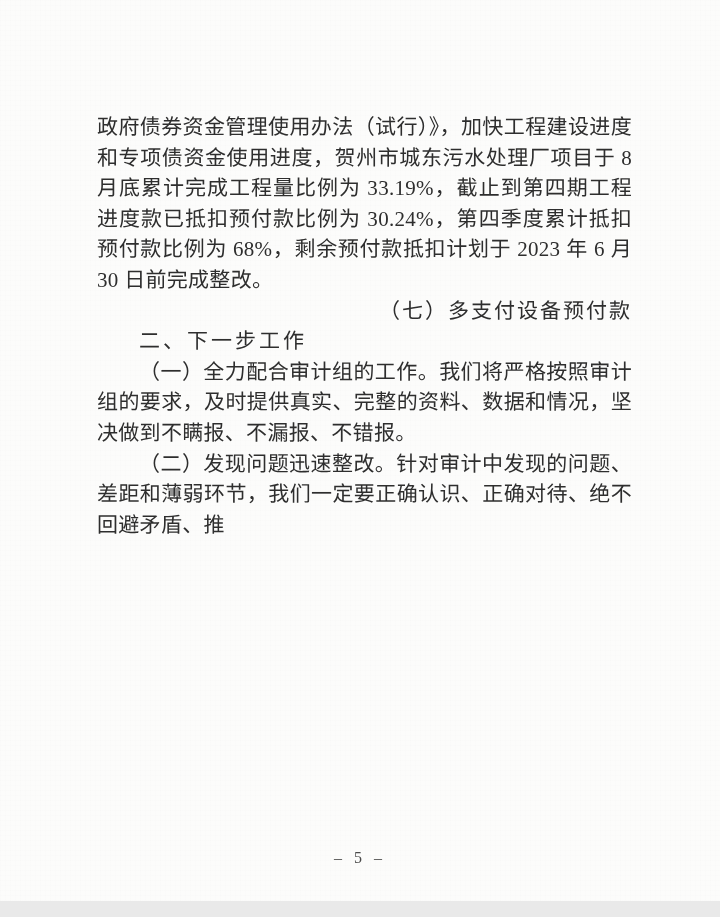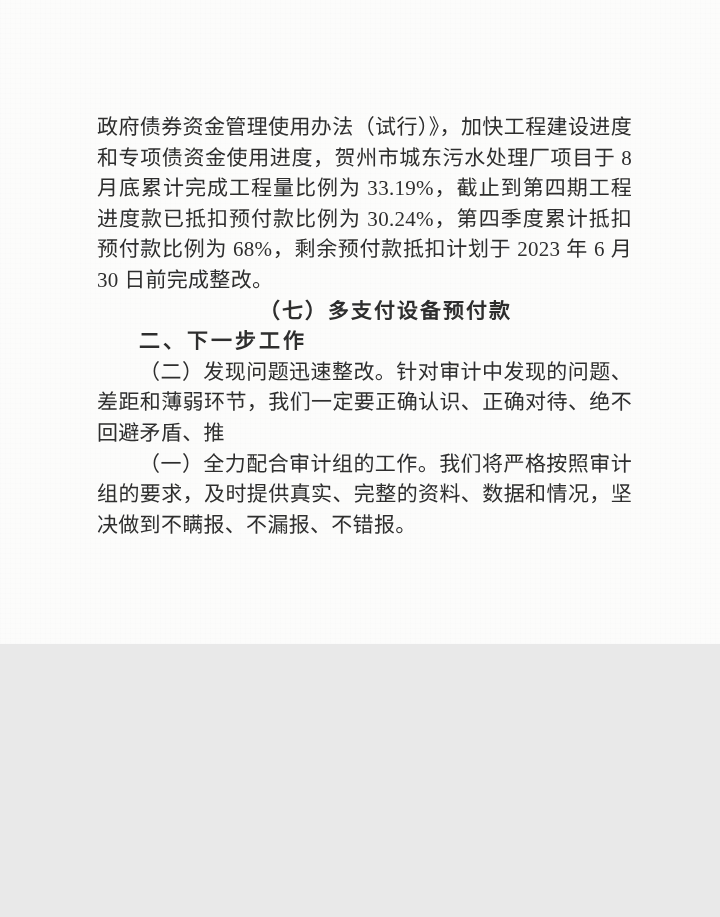--- a/index.html
+++ b/index.html
@@ -3,21 +3,21 @@
 <meta charset="utf-8">
 <style>
   html, body {
     margin: 0;
     padding: 0;
     background: #e9e9e9;
   }
   .page {
     position: relative;
     width: 720px;
-    height: 644px;
+    height: 901px;
     margin: 0 auto;
     background-color: #fcfcfb;
     
     background-image:
       repeating-linear-gradient(0deg, rgba(120,120,140,0.012) 0 1px, transparent 1px 5px),
       repeating-linear-gradient(90deg, rgba(120,120,140,0.012) 0 1px, transparent 1px 5px);
     overflow: hidden;
   }
   .text-block {
     position: absolute;
@@ -32,27 +32,27 @@
     letter-spacing: 0.3px;
   }
   .text-block p {
     margin: 0;
     text-indent: 2em;
   }
   .text-block p.no-indent {
     text-indent: 0;
   }
   .heading-kai {
-    font-weight: bold;
-    text-align: center;
+    font-weight: normal;
+    text-align: right;
     letter-spacing: 2px;
   }
   .heading-hei {
     font-family: "Liberation Sans", "DejaVu Sans", sans-serif;
-    font-weight: bold;
+    font-weight: normal;
     text-align: left;
     letter-spacing: 3px;
   }
   .page-footer {
     position: absolute;
     left: 0;
     right: 0;
     top: 849px;
     text-align: center;
     font-family: "Liberation Serif", "DejaVu Serif", serif;
@@ -69,21 +69,21 @@
   <div class="text-block">
 
     <p class="no-indent">政府债券资金管理使用办法（试行）》，加快工程建设进度和专项债资金使用进度，贺州市城东污水处理厂项目于 8 月底累计完成工程量比例为 33.19%，截止到第四期工程进度款已抵扣预付款比例为 30.24%，第四季度累计抵扣预付款比例为 68%，剩余预付款抵扣计划于 2023 年 6 月 30 日前完成整改。</p>
 
     <p class="heading-kai">（七）多支付设备预付款</p>
 
 
 
     <p class="heading-hei">二、下一步工作</p>
 
+    <p>（一）全力配合审计组的工作。我们将严格按照审计组的要求，及时提供真实、完整的资料、数据和情况，坚决做到不瞒报、不漏报、不错报。</p>
+
     <p>（二）发现问题迅速整改。针对审计中发现的问题、差距和薄弱环节，我们一定要正确认识、正确对待、绝不回避矛盾、推</p>
-
-    <p>（一）全力配合审计组的工作。我们将严格按照审计组的要求，及时提供真实、完整的资料、数据和情况，坚决做到不瞒报、不漏报、不错报。</p>
 
   </div>
 
   <div class="page-footer">– 5 –</div>
 
 </div>
 
 </body></html>

